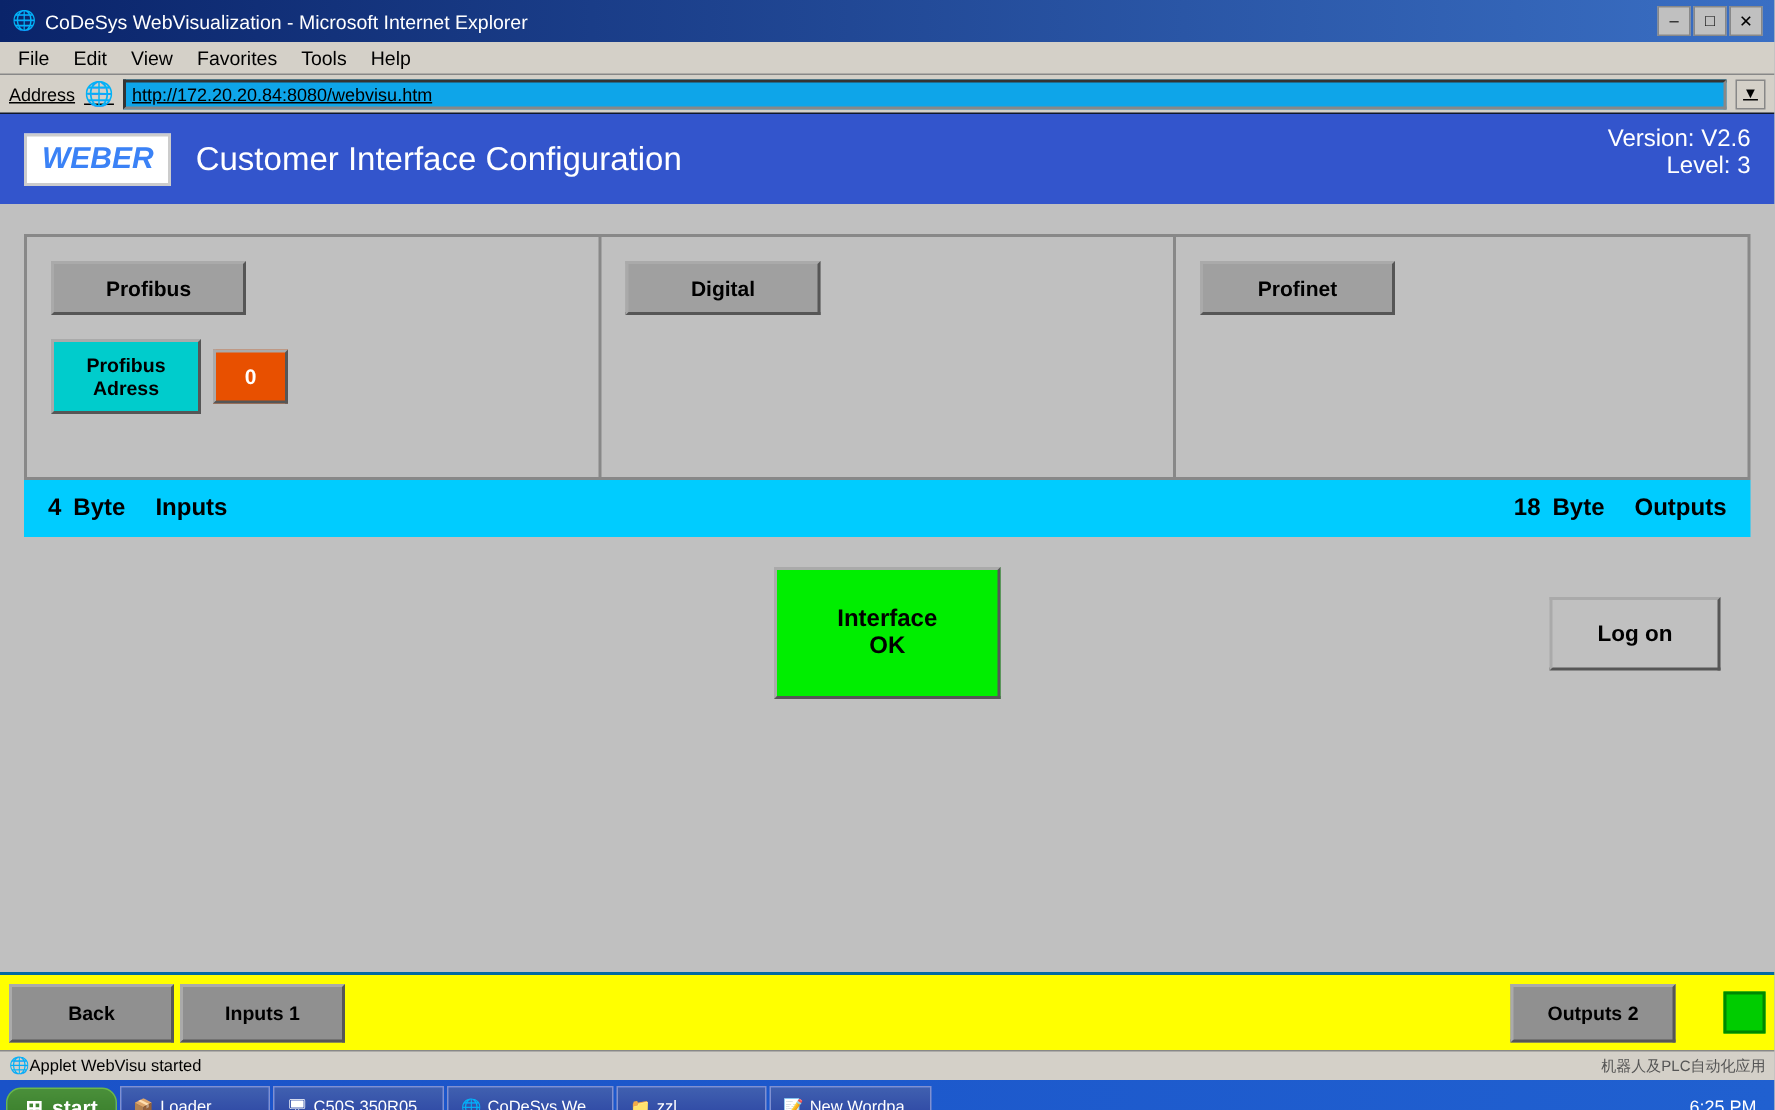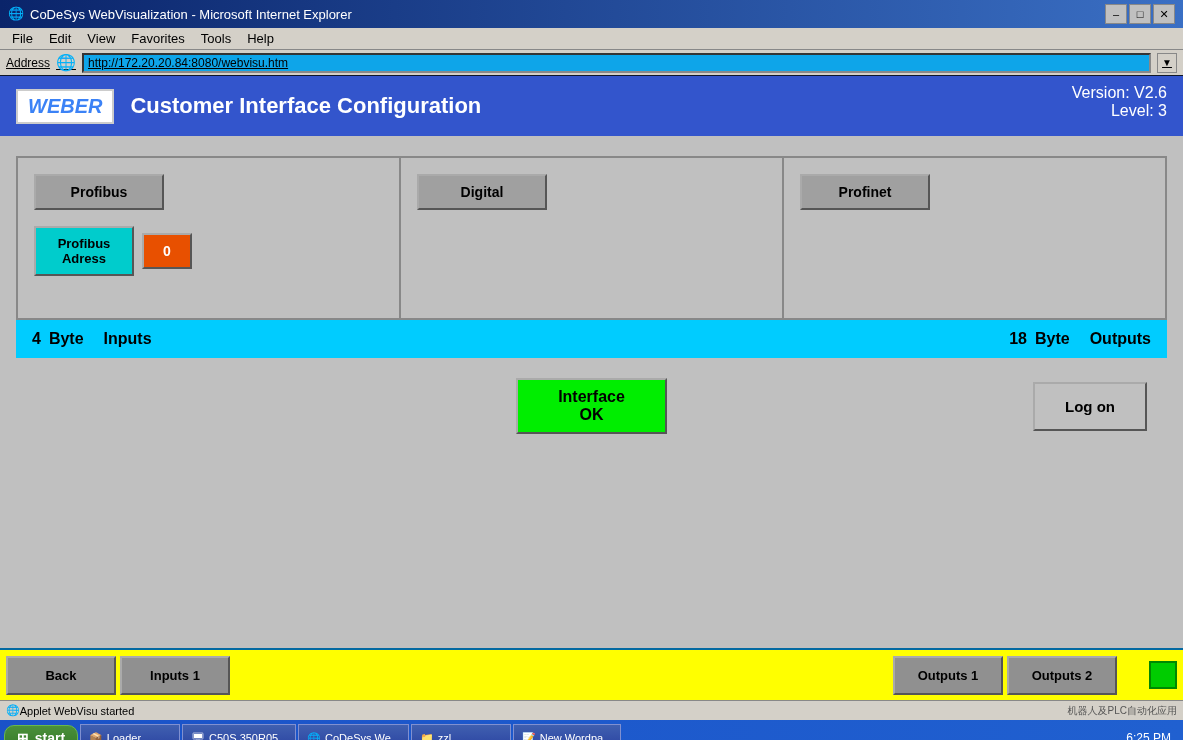--- a/index.html
+++ b/index.html
@@ -71,21 +71,21 @@
       font-weight: bold;
       font-size: 20px;
       padding: 4px 10px;
       border: 2px solid #ccc;
       margin-right: 16px;
       font-style: italic;
     }
     .app-title {
       color: white;
       font-size: 22px;
-      font-weight: bold;
+      font-weight: normal;
     }
     .version-info {
       position: absolute;
       right: 16px;
       top: 8px;
       color: white;
       font-size: 16px;
       text-align: right;
     }
 
@@ -148,21 +148,21 @@
       font-weight: bold;
     }
     .status-bar .left { flex: 0 0 auto; }
     .status-bar .spacer { flex: 1; }
     .interface-ok-btn {
       background: #00ee00;
       color: #000;
       font-size: 16px;
       font-weight: bold;
       border: 2px outset #aaa;
-      padding: 8px 40px;
+      padding: 24px 40px;
       cursor: pointer;
       margin: 0 auto;
       display: block;
     }
     .logon-btn {
       background: #c0c0c0;
       color: #000;
       font-size: 15px;
       font-weight: bold;
       border: 2px outset #aaa;
@@ -356,21 +356,20 @@
     </div>
 
   </div>
 
 </div>
 
 <div class="bottom-toolbar">
   <button class="toolbar-btn">Back</button>
   <button class="toolbar-btn">Inputs 1</button>
   <div class="toolbar-spacer"></div>
-  <button class="toolbar-btn">Outputs 1</button>
   <button class="toolbar-btn">Outputs 2</button>
   <div class="toolbar-spacer" style="max-width:20px;"></div>
   <div class="toolbar-green-indicator"></div>
 </div>
 
 <div class="browser-status">
   <span>🌐</span>
   <span>Applet WebVisu started</span>
   <div style="flex:1;"></div>
   <span style="font-size:10px; color:#555;">机器人及PLC自动化应用</span>

